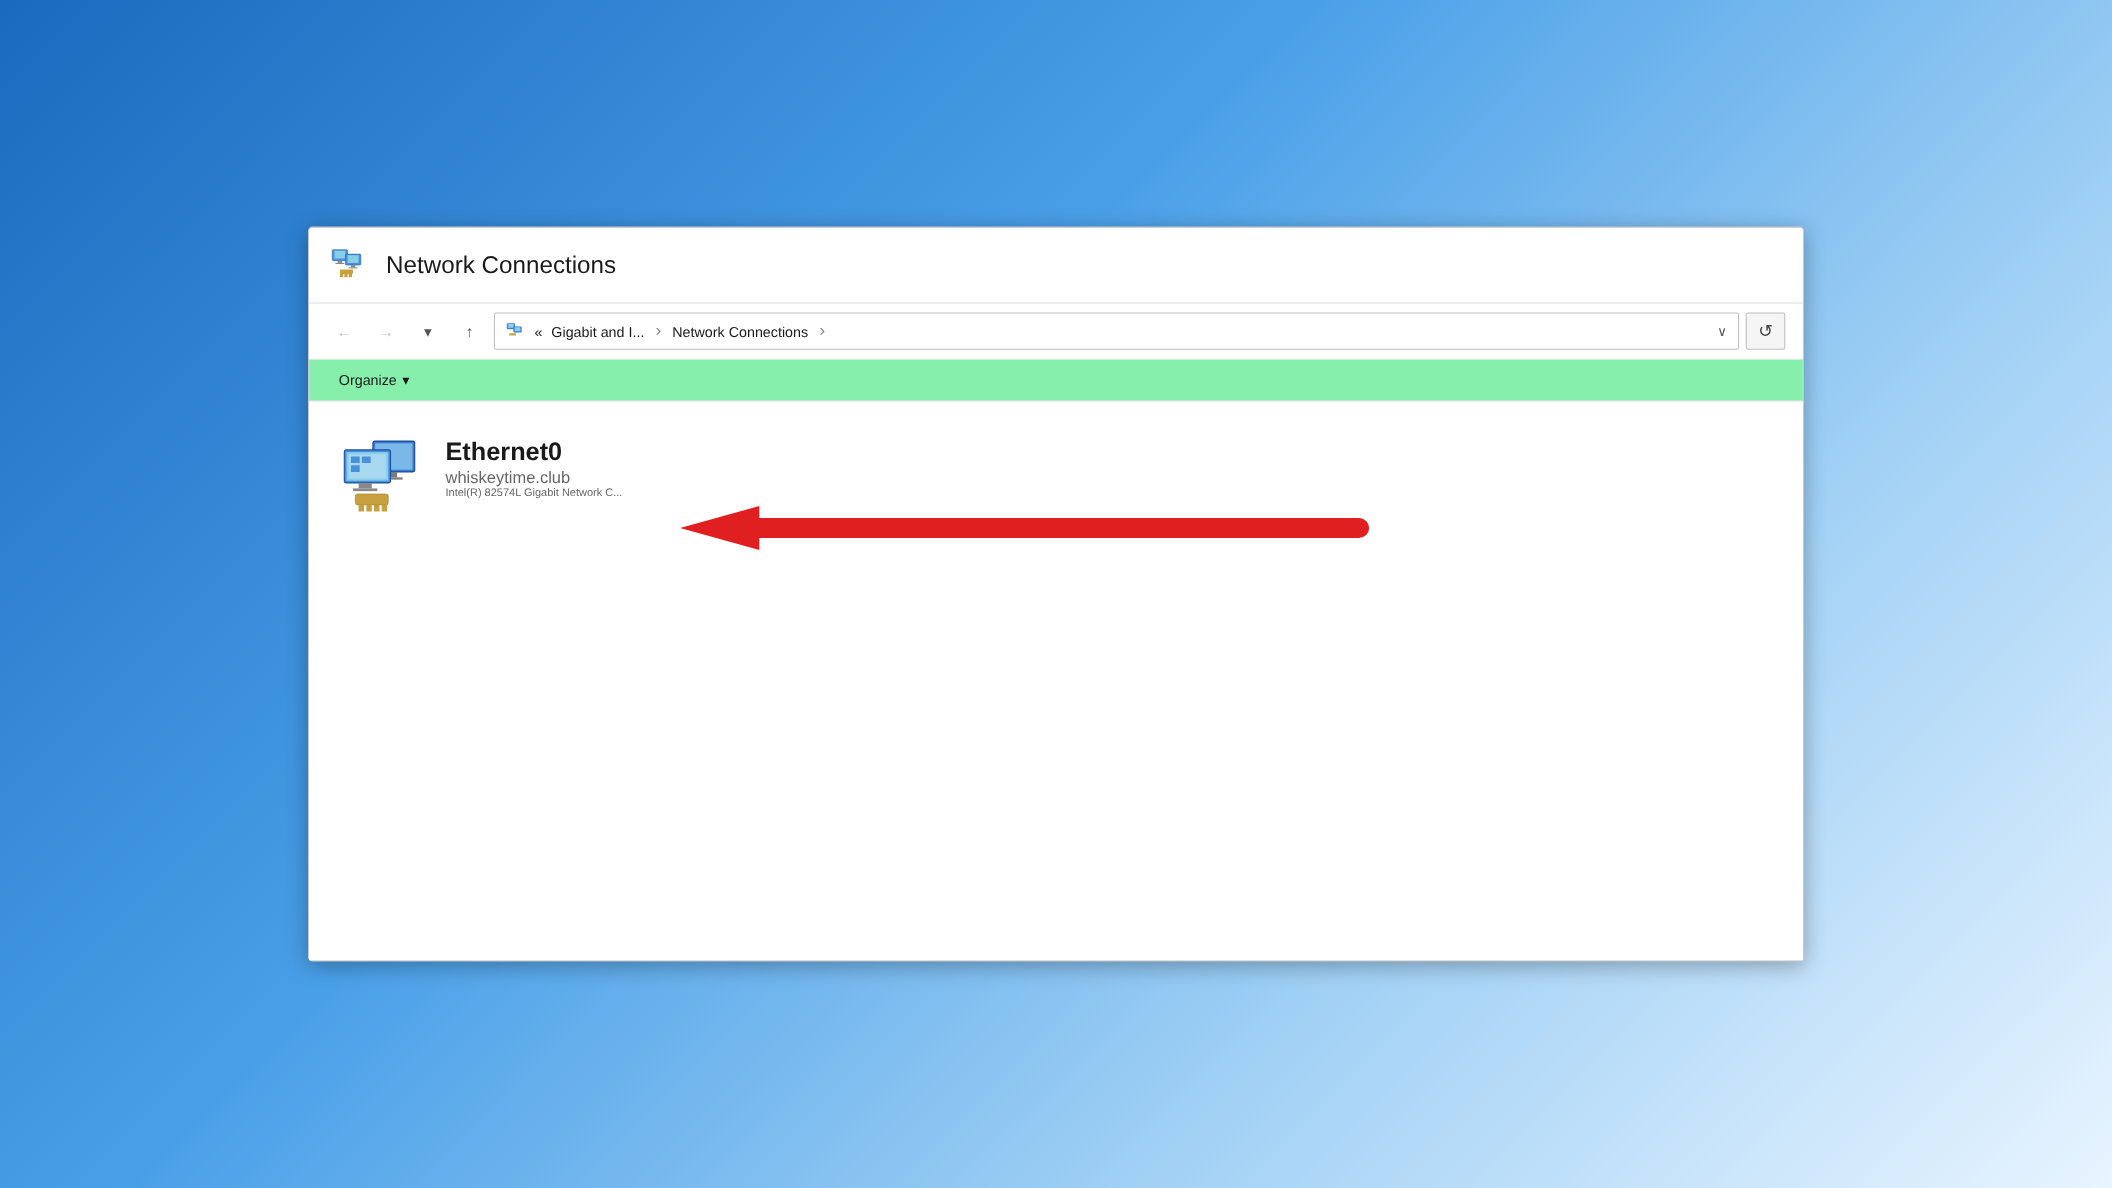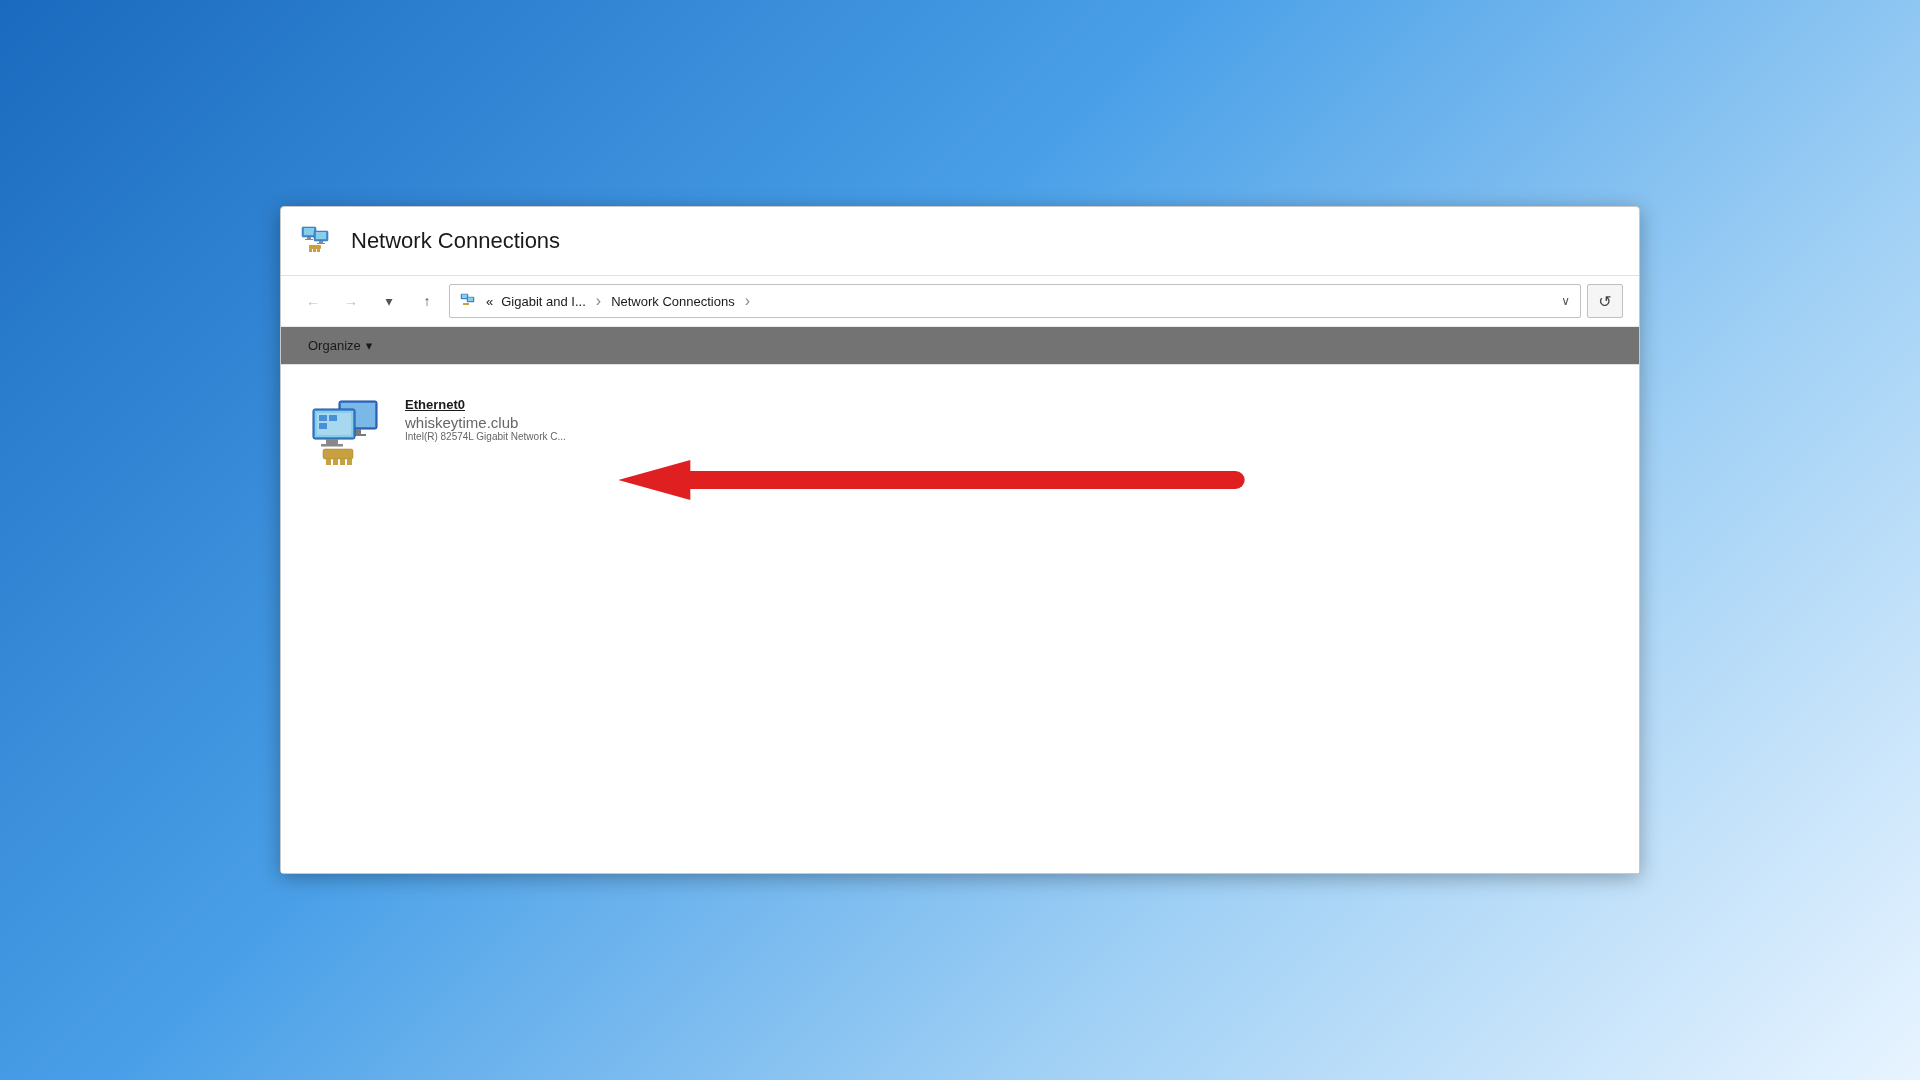--- a/index.html
+++ b/index.html
@@ -114,21 +114,21 @@
       justify-content: center;
       font-size: 16px;
       color: #444;
     }
 
     
     .toolbar {
       display: flex;
       align-items: flex-end;
       padding: 6px 16px;
-      background: #737373;
+      background: #86efac;
       border-bottom: 1px solid #e0e0e0;
       gap: 4px;
     }
 
     .toolbar-btn {
       display: flex;
       align-items: center;
       gap: 5px;
       padding: 4px 10px;
       border: 1px solid transparent;
@@ -168,25 +168,24 @@
 
     
     .adapter-info {
       display: flex;
       flex-direction: column;
       justify-content: center;
       padding-top: 4px;
     }
 
     .adapter-name {
-      font-size: 13px;
+      font-size: 23px;
       font-weight: 600;
       color: #1a1a1a;
       margin-bottom: 2px;
-      text-decoration: underline;
     }
 
     .adapter-domain {
       font-size: 15px;
       color: #666;
       margin-bottom: 0;
     }
 
     .adapter-desc {
       font-size: 10px;

